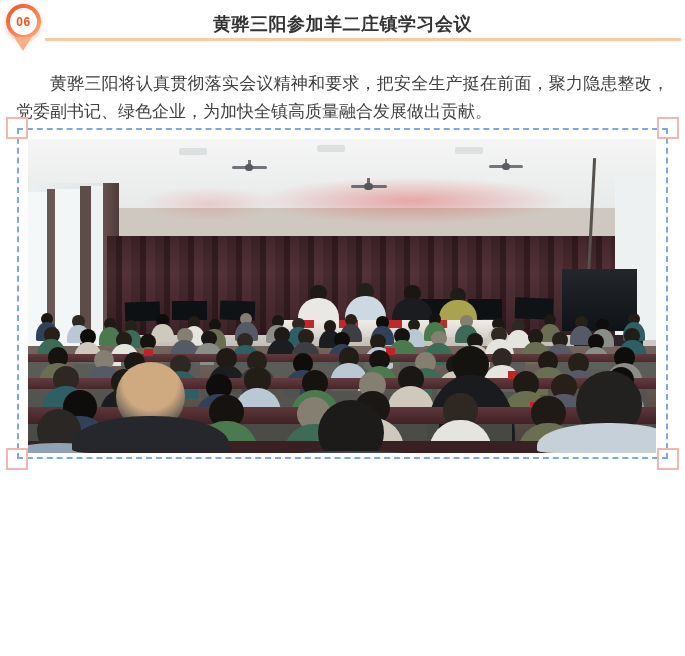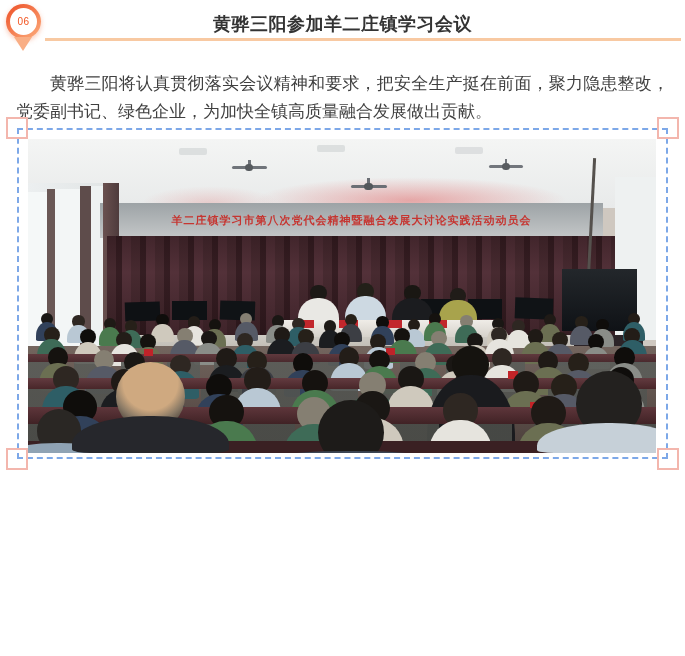--- a/index.html
+++ b/index.html
@@ -6,21 +6,21 @@
   body{width:685px;height:656px;font-family:"Liberation Sans","DejaVu Sans",sans-serif;overflow:hidden}
   .page{position:relative;width:685px;height:656px;background:#fff}
 
   
   header{position:relative;height:56px}
   .badge{position:absolute;left:6px;top:4px;width:36px;height:52px}
   .badge-circle{position:absolute;left:0;top:0;width:35px;height:35px;border-radius:50%;
     background:linear-gradient(140deg,#ed4f26,#fa9f70 85%);
     display:flex;align-items:center;justify-content:center;box-shadow:0 2px 5px rgba(240,100,50,.35)}
   .badge-inner{width:27px;height:27px;border-radius:50%;background:#fff;display:flex;align-items:center;justify-content:center}
-  .badge-num{font-size:10px;font-weight:normal;color:#f2531f;letter-spacing:.5px}
+  .badge-num{font-size:12px;font-weight:bold;color:#f2531f;letter-spacing:.5px}
   .badge-tip{position:absolute;left:8px;top:33px;width:0;height:0;
     border-left:9px solid transparent;border-right:9px solid transparent;border-top:14px solid #f9ae85}
   .title{margin:0;padding-top:12px;text-align:center;font-size:18px;font-weight:700;color:#333;letter-spacing:.5px}
   .rule{position:absolute;left:45px;right:4px;top:38px;height:3px;background:#f8c9a2}
 
   
   .article{margin:14px 16px 0;font-size:17px;line-height:28px;color:#404040;text-align:justify}
   .article p{margin:0;text-indent:2em}
 
   
@@ -58,23 +58,20 @@
   </main>
 
   <figure class="photo-wrap">
     <div class="sel-border"></div>
     <div class="handle h-tl"></div>
     <div class="handle h-tr"></div>
     <div class="handle h-bl"></div>
     <div class="handle h-br"></div>
 
     <div class="photo">
-      <div class="banner">
-        <span>羊二庄镇学习市第八次党代会精神暨融合发展大讨论实践活动动员会</span>
-      </div>
 
     <div style="position: absolute; left: 0%; top: 0%; width: 100%; height: 22%; background: linear-gradient(rgb(244, 245, 244), rgb(232, 234, 234)); z-index: 1; border-radius: 0px;"></div>
         <div style="position: absolute; left: 36%; top: 12%; width: 50%; height: 15%; background: radial-gradient(rgba(224, 72, 72, 0.42), rgba(224, 72, 72, 0) 70%); z-index: 2; border-radius: 0px;"></div>
         <div style="position: absolute; left: 18%; top: 15%; width: 22%; height: 11%; background: radial-gradient(rgba(224, 90, 90, 0.22), rgba(224, 90, 90, 0) 70%); z-index: 2; border-radius: 0px;"></div>
         <div style="position: absolute; left: 24%; top: 3%; width: 4.5%; height: 2.2%; background: rgb(220, 223, 223); z-index: 2; border-radius: 2px;"></div>
         <div style="position: absolute; left: 46%; top: 2%; width: 4.5%; height: 2.2%; background: rgb(220, 223, 223); z-index: 2; border-radius: 2px;"></div>
         <div style="position: absolute; left: 68%; top: 2.5%; width: 4.5%; height: 2.2%; background: rgb(221, 223, 224); z-index: 2; border-radius: 2px;"></div>
         <div style="position: absolute; left: 32.5%; top: 8.6%; width: 5.6%; height: 0.9%; background: rgb(112, 116, 122); z-index: 3; border-radius: 2px;"></div>
         <div style="position: absolute; left: 35%; top: 6.6%; width: 0.45%; height: 2.1%; background: rgb(112, 116, 122); z-index: 3; border-radius: 0px;"></div>
         <div style="position: absolute; left: 34.6%; top: 8%; width: 1.3%; height: 2.1%; background: rgb(86, 90, 94); z-index: 3; border-radius: 8px;"></div>

